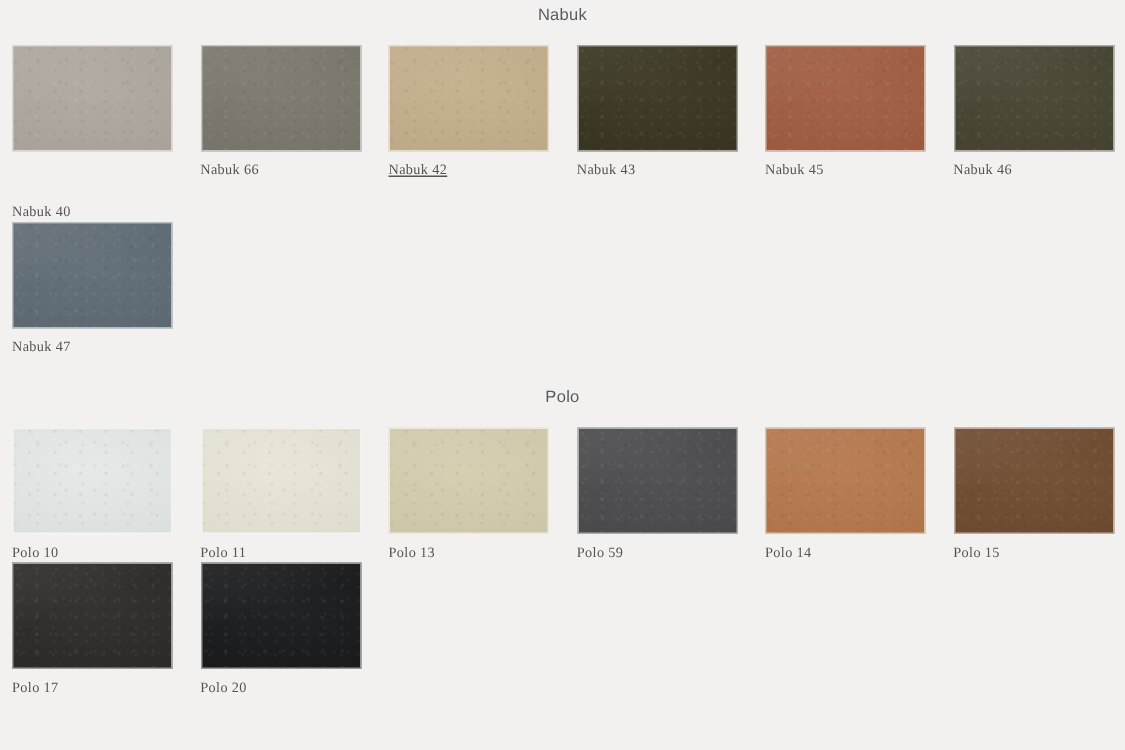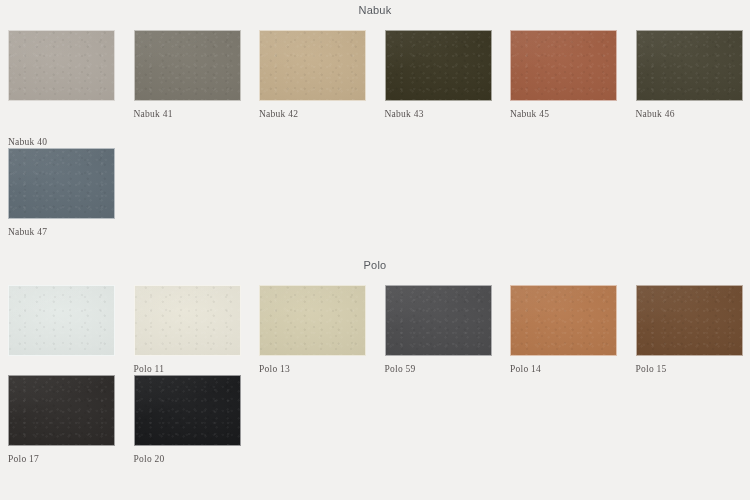--- a/index.html
+++ b/index.html
@@ -109,25 +109,25 @@
 
   <section class="section-nabuk">
     <div class="section-title" style="color: rgb(87, 90, 95);">Nabuk</div>
     <div class="swatch-grid" style="padding-top:14px;">
         <div class="swatch-cell">
           <div class="swatch-chip" style="background-color: rgb(174, 167, 158);"></div>
           <div class="swatch-label" style="color: rgb(88, 83, 82); margin-top: 28px;">Nabuk 40</div>
         </div>
         <div class="swatch-cell">
           <div class="swatch-chip" style="background-color: rgb(122, 118, 107);"></div>
-          <div class="swatch-label" style="color: rgb(88, 83, 82);">Nabuk 41</div>
+          <div class="swatch-label" style="color: rgb(88, 83, 82);">Nabuk 66</div>
         </div>
         <div class="swatch-cell">
           <div class="swatch-chip" style="background-color: rgb(196, 174, 139);"></div>
-          <div class="swatch-label" style="color: rgb(88, 83, 82);">Nabuk 42</div>
+          <div class="swatch-label" style="color: rgb(88, 83, 82); text-decoration: underline;">Nabuk 42</div>
         </div>
         <div class="swatch-cell">
           <div class="swatch-chip" style="background-color: rgb(55, 51, 31);"></div>
           <div class="swatch-label" style="color: rgb(88, 83, 82);">Nabuk 43</div>
         </div>
         <div class="swatch-cell">
           <div class="swatch-chip" style="background-color: rgb(160, 92, 64);"></div>
           <div class="swatch-label" style="color: rgb(88, 83, 82);">Nabuk 45</div>
         </div>
         <div class="swatch-cell">
@@ -141,20 +141,21 @@
       </div>
   </section>
 
   <div class="row-spacer"></div>
 
   <section class="section-polo">
     <div class="section-title" style="color: rgb(87, 90, 95);">Polo</div>
     <div class="swatch-grid" style="padding-top:14px;">
         <div class="swatch-cell">
           <div class="swatch-chip" style="background-color: rgb(227, 233, 230);"></div>
+          <div class="swatch-label" style="color: rgb(88, 83, 82);">Polo 10</div>
         </div>
         <div class="swatch-cell">
           <div class="swatch-chip" style="background-color: rgb(232, 229, 215);"></div>
           <div class="swatch-label" style="color: rgb(88, 83, 82);">Polo 11</div>
         </div>
         <div class="swatch-cell">
           <div class="swatch-chip" style="background-color: rgb(212, 205, 174);"></div>
           <div class="swatch-label" style="color: rgb(88, 83, 82);">Polo 13</div>
         </div>
         <div class="swatch-cell">

